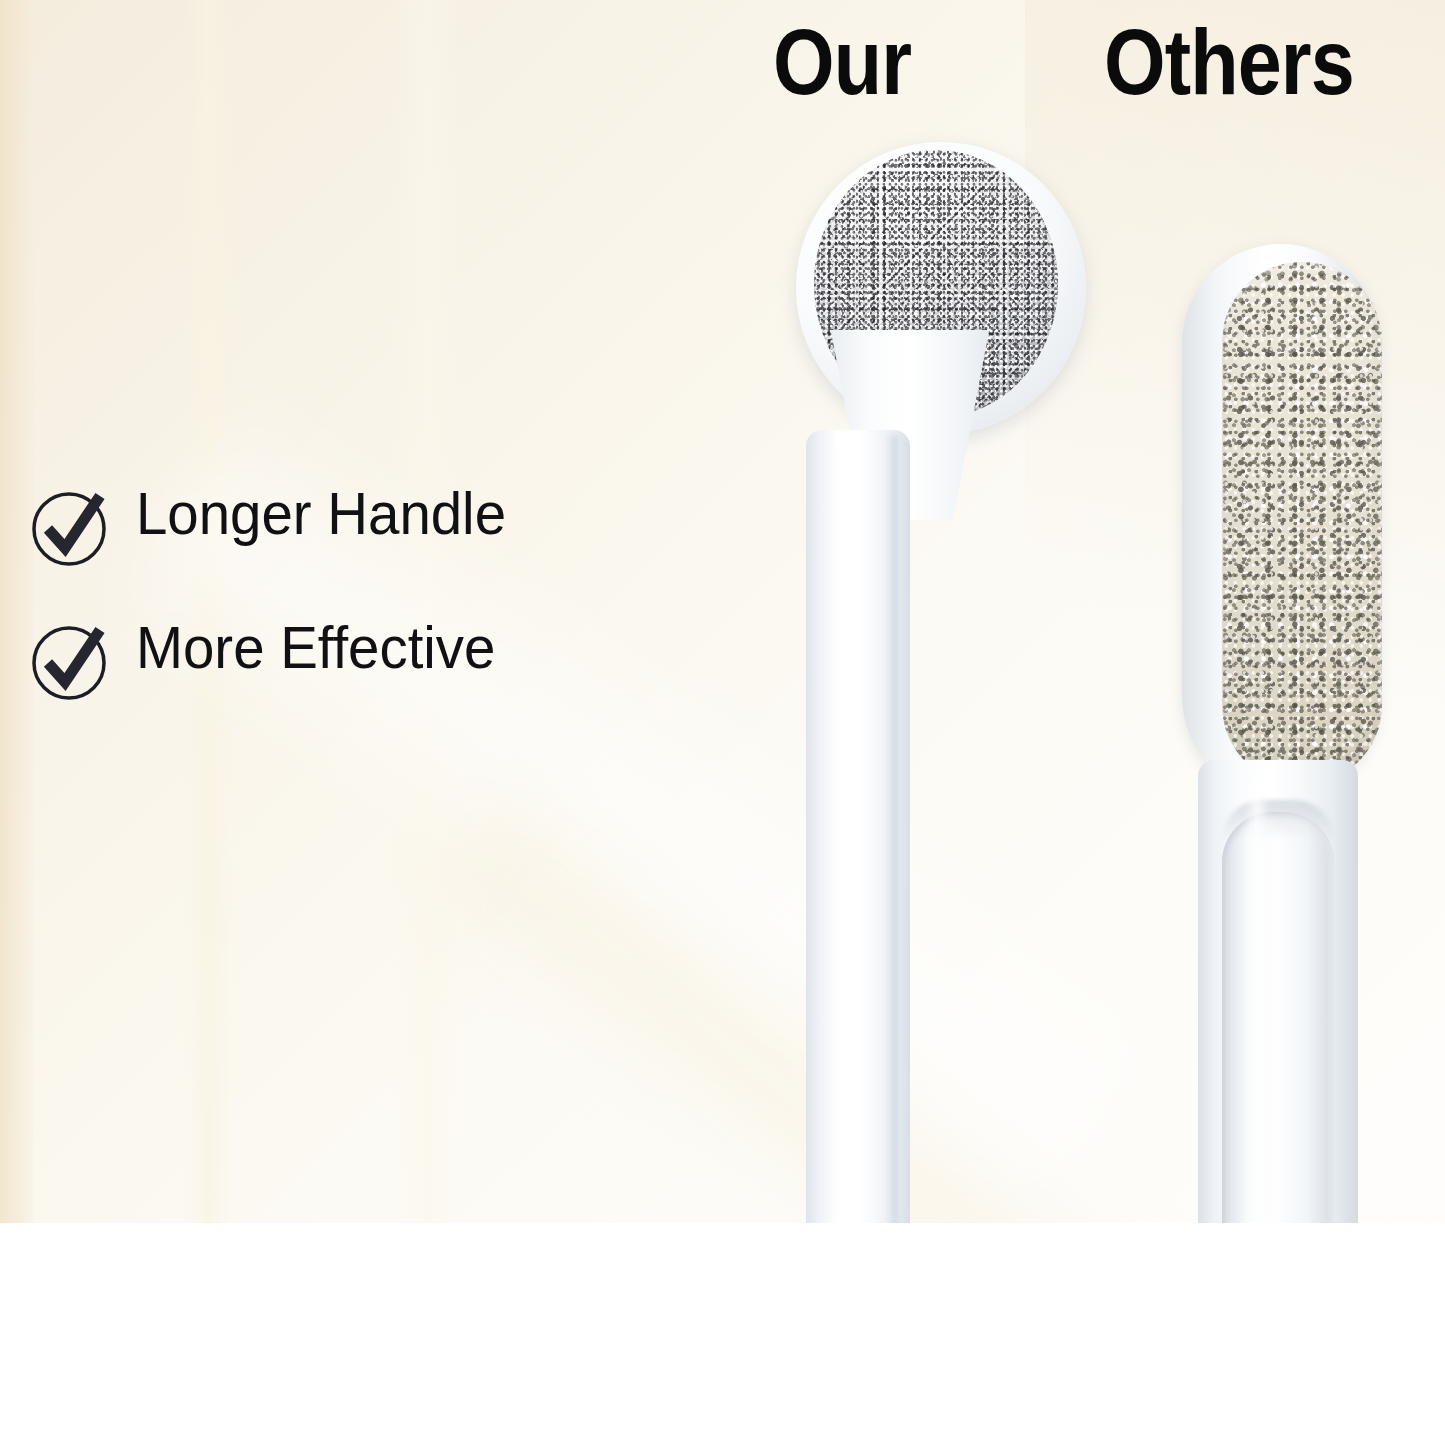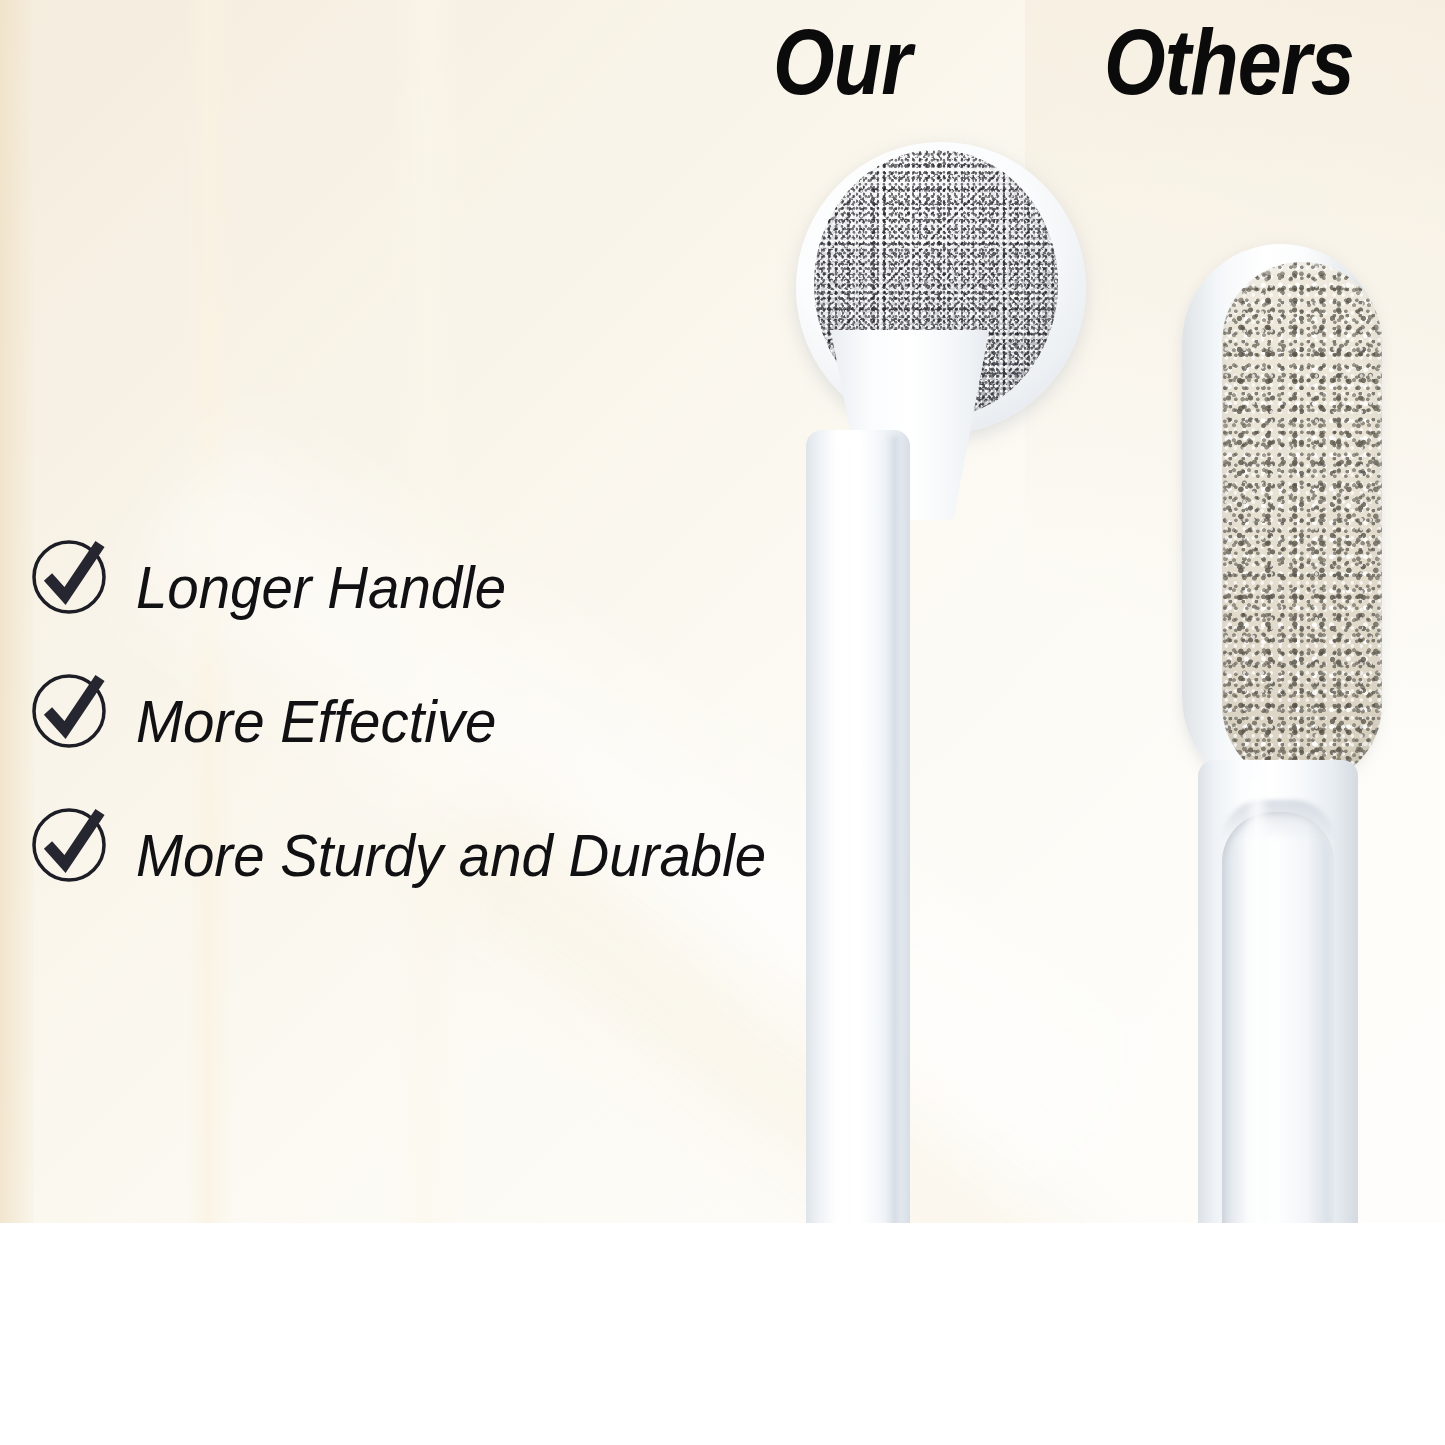--- a/index.html
+++ b/index.html
@@ -7,21 +7,20 @@
     padding: 0;
     background: #fff;
   }
   #stage {
     position: relative;
     width: 1445px;
     height: 1223px;
     overflow: hidden;
     font-family: "Liberation Sans", sans-serif;
     background: #f8f3e9;
-    font-style: italic;
   }
 
   
   .bg-base {
     position: absolute;
     inset: 0;
     background:
       linear-gradient(135deg,
         #f4ecdd 0%,
         #f7f1e5 18%,
@@ -99,21 +98,21 @@
   .feature-list {
     position: absolute;
     left: 28px;
     top: 484px;
     width: 760px;
   }
   .feature-row {
     position: relative;
     height: 134px;
     display: flex;
-    align-items: flex-end;
+    align-items: flex-start;
   }
   .check-icon {
     position: relative;
     width: 86px;
     height: 86px;
     flex: 0 0 86px;
   }
   .check-icon svg { display: block; width: 86px; height: 86px; overflow: visible; }
   .feature-label {
     margin-left: 22px;
@@ -397,29 +396,20 @@
     <div class="feature-row">
       <span class="check-icon">
         <svg viewBox="0 0 86 86" xmlns="http://www.w3.org/2000/svg">
           <circle cx="41" cy="45" r="35" fill="none" stroke="#1d1d26" stroke-width="3.5"></circle>
           <path d="M20 45 L37 64 L72 12" fill="none" stroke="#262630" stroke-width="11" stroke-linecap="butt" stroke-linejoin="miter"></path>
         </svg>
       </span>
       <span class="feature-label">More Effective</span>
     </div>
 
-    <div class="feature-row">
-      <span class="check-icon">
-        <svg viewBox="0 0 86 86" xmlns="http://www.w3.org/2000/svg">
-          <circle cx="41" cy="45" r="35" fill="none" stroke="#1d1d26" stroke-width="3.5"></circle>
-          <path d="M20 45 L37 64 L72 12" fill="none" stroke="#262630" stroke-width="11" stroke-linecap="butt" stroke-linejoin="miter"></path>
-        </svg>
-      </span>
-      <span class="feature-label">More Sturdy and Durable</span>
-    </div>
 
 
   </div>
 
   <div id="our-product">
     <div id="our-rim">
       <div id="our-stone"></div>
     </div>
     <div id="our-neck"></div>
     <div id="our-handle"></div>

